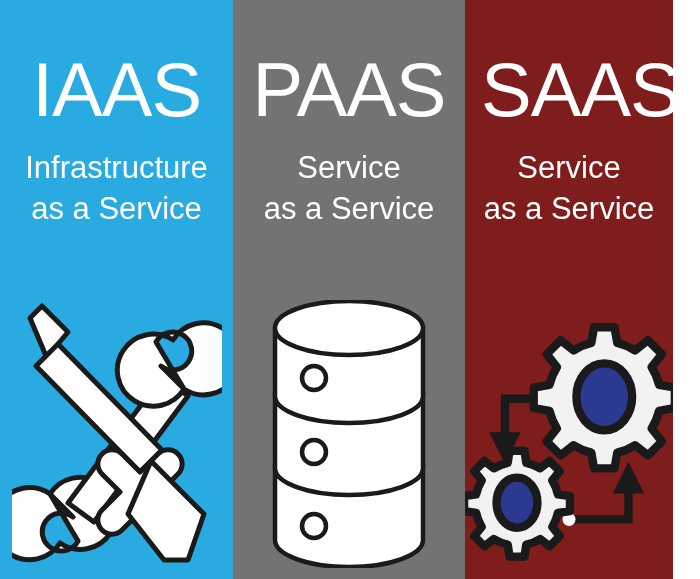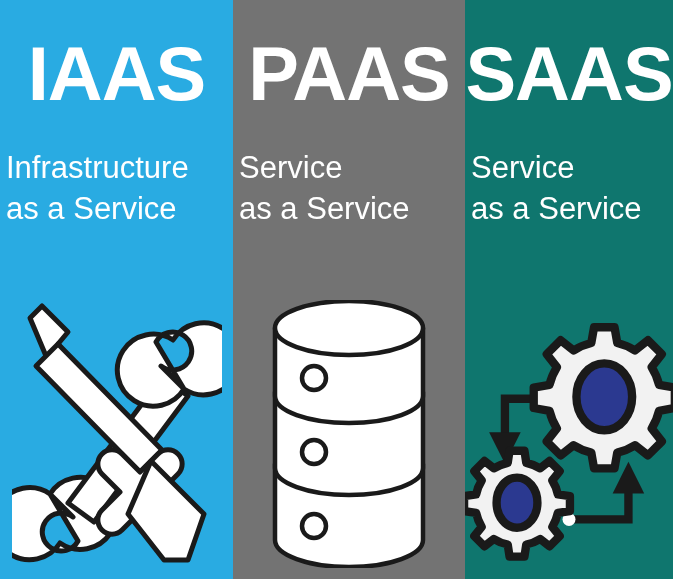--- a/index.html
+++ b/index.html
@@ -20,51 +20,51 @@
   .panel {
     position: relative;
     height: 100%;
     box-sizing: border-box;
     display: flex;
     flex-direction: column;
     align-items: center;
   }
   .panel-iaas { width: 233px; background: #29abe2; }
   .panel-paas { width: 232px; background: #737373; }
-  .panel-saas { width: 208px; background: #0f766e; }
+  .panel-saas { width: 208px; background: #7f1d1d; }
 
   .panel-title {
     color: #ffffff;
     font-family: "Liberation Sans", sans-serif;
-    font-weight: 700;
+    font-weight: 400;
     font-size: 76px;
     line-height: 1;
     letter-spacing: -1px;
-    margin: 0;
+    margin: 16px;
     padding: 0;
     position: absolute;
     top: 36px;
     left: 0;
     right: 0;
     text-align: center;
     white-space: nowrap;
   }
   .panel-subtitle {
     color: #ffffff;
     font-family: "Liberation Sans", sans-serif;
     font-weight: 400;
     font-size: 31px;
     line-height: 1.32;
     margin: 0;
     padding: 0 6px;
     position: absolute;
     top: 148px;
     left: 0;
     right: 0;
-    text-align: left;
+    text-align: center;
   }
   .subtitle-line {
     display: block;
     white-space: nowrap;
   }
   .panel-icon {
     position: absolute;
     top: 288px;
     left: 0;
     right: 0;

